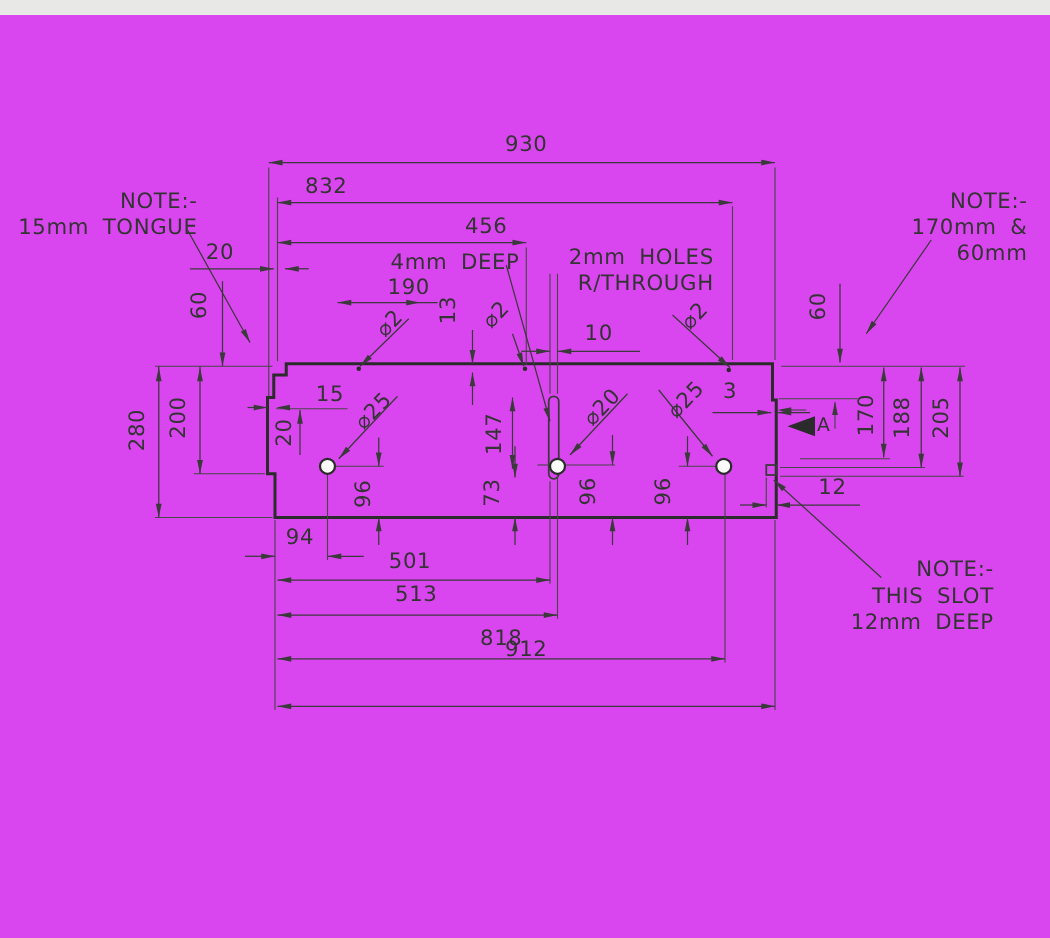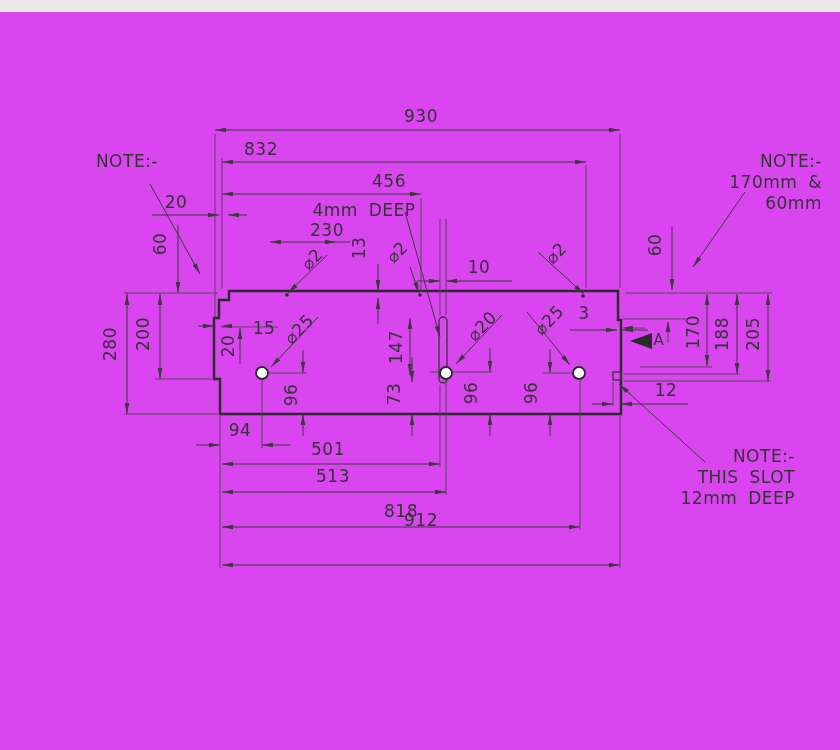--- a/index.html
+++ b/index.html
@@ -200,34 +200,34 @@
         <polygon points="0,0 11,-2.3 11,2.3" transform="translate(288,281) rotate(-44)" fill="#3a3a3a"></polygon>
         <polygon points="0,0 11,-2.3 11,2.3" transform="translate(419,281) rotate(-109)" fill="#3a3a3a"></polygon>
         <polygon points="0,0 11,-2.3 11,2.3" transform="translate(584,282) rotate(-138)" fill="#3a3a3a"></polygon>
         <polygon points="0,0 11,-2.3 11,2.3" transform="translate(440,325) rotate(-106)" fill="#3a3a3a"></polygon>
       </g>
 </svg>
 
 <span class="t" style="left:421px;top:104px">930</span>
 <span class="t" style="left:261px;top:137px">832</span>
 <span class="t" style="left:389px;top:169px">456</span>
-<span class="t" style="left:327px;top:218px">230</span>
+<span class="t" style="left:327px;top:218px">190</span>
 <span class="t" style="left:176px;top:190px">20</span>
 <span class="t" style="left:479px;top:255px">10</span>
 <span class="t r90" style="left:359px;top:236px">13</span>
 <span class="t" style="left:584px;top:301px">3</span>
 <span class="t r90" style="left:160px;top:232px">60</span>
 <span class="t r90" style="left:655px;top:233px">60</span>
 <span class="t r90" style="left:693px;top:320px">170</span>
 <span class="t r90" style="left:722px;top:322px">188</span>
 <span class="t r90" style="left:753px;top:322px">205</span>
 <span class="t" style="left:666px;top:378px">12</span>
 <span class="t r90" style="left:110px;top:332px">280</span>
 <span class="t r90" style="left:143px;top:322px">200</span>
-<span class="t" style="left:264px;top:316px">15</span>
+<span class="t" style="left:264px;top:304px">15</span>
 <span class="t r90" style="left:228px;top:334px">20</span>
 <span class="t r90" style="left:396px;top:335px">147</span>
 <span class="t r90" style="left:394px;top:382px">73</span>
 <span class="t r90" style="left:291px;top:383px">96</span>
 <span class="t r90" style="left:471px;top:381px">96</span>
 <span class="t r90" style="left:531px;top:381px">96</span>
 <span class="t" style="left:240px;top:418px">94</span>
 <span class="t" style="left:328px;top:437px">501</span>
 <span class="t" style="left:333px;top:464px">513</span>
 <span class="t" style="left:401px;top:499px">818</span>
@@ -235,28 +235,33 @@
 <span class="t rd" style="left:299px;top:317px">⌀25</span>
 <span class="t rd" style="left:482px;top:314px">⌀20</span>
 <span class="t rd" style="left:549px;top:308px">⌀25</span>
 <span class="t rd" style="left:312px;top:247px">⌀2</span>
 <span class="t rd" style="left:397px;top:240px">⌀2</span>
 <span class="t rd" style="left:556px;top:241px">⌀2</span>
 <span class="t sA" style="left:659px;top:328px">A</span>
 
 <div class="note" style="right:682px;top:139px;">
   <div>NOTE:-</div>
+  <div>15mm TONGUE</div>
 </div>
 <div class="note" style="right:18px;top:139px;">
   <div>NOTE:-</div>
   <div>170mm &amp;</div>
   <div>60mm</div>
 </div>
 <div class="note" style="right:45px;top:434px;">
   <div>NOTE:-</div>
   <div>THIS SLOT</div>
   <div>12mm DEEP</div>
 </div>
+<div class="note center" style="left:513px;top:184px;">
+  <div>2mm HOLES</div>
+  <div>R/THROUGH</div>
+</div>
 <div class="note center" style="left:364px;top:188px;">
   <div>4mm DEEP</div>
 </div>
 
 </div>
 
 </body></html>

